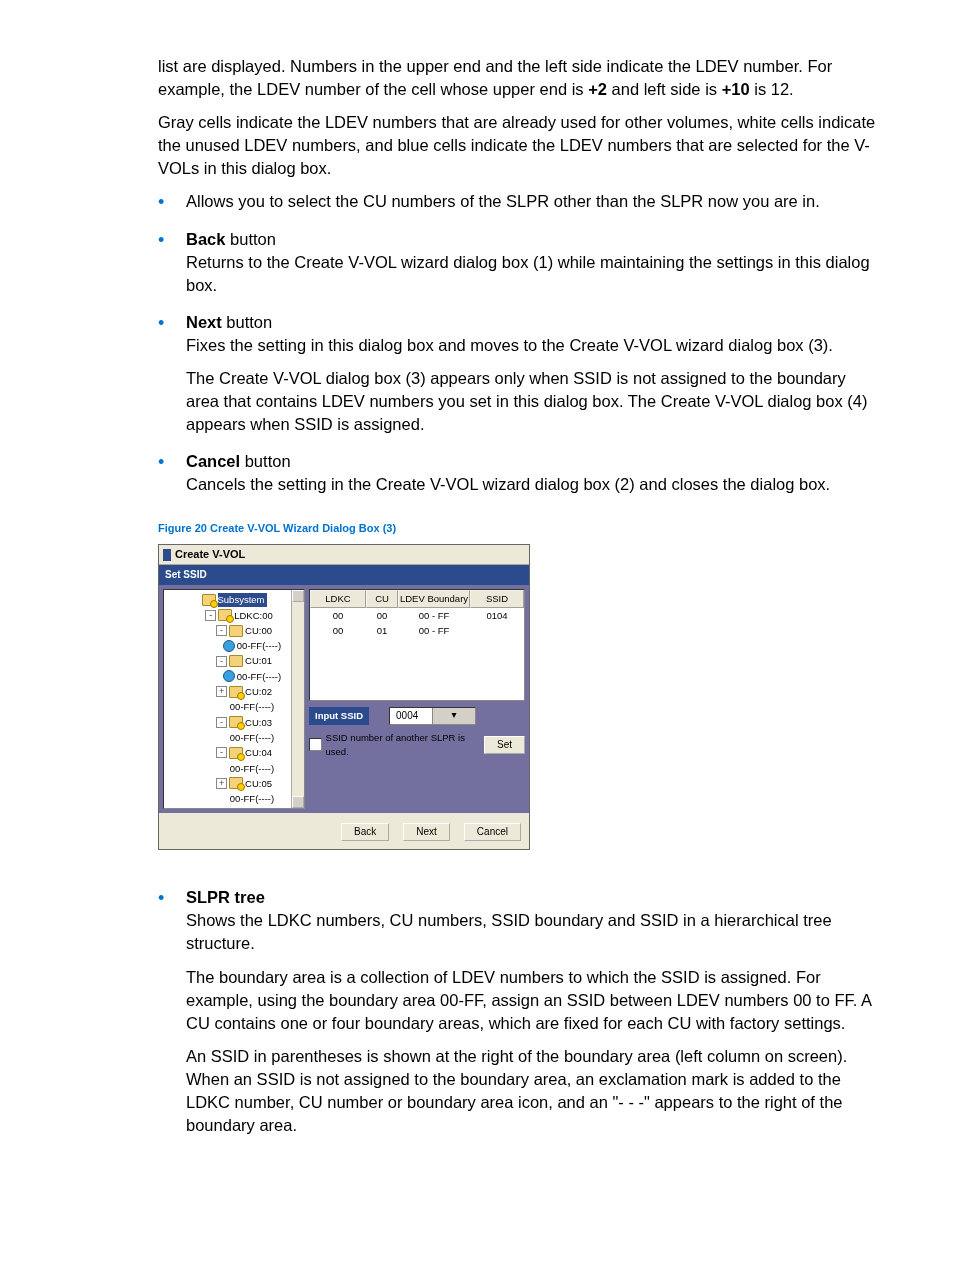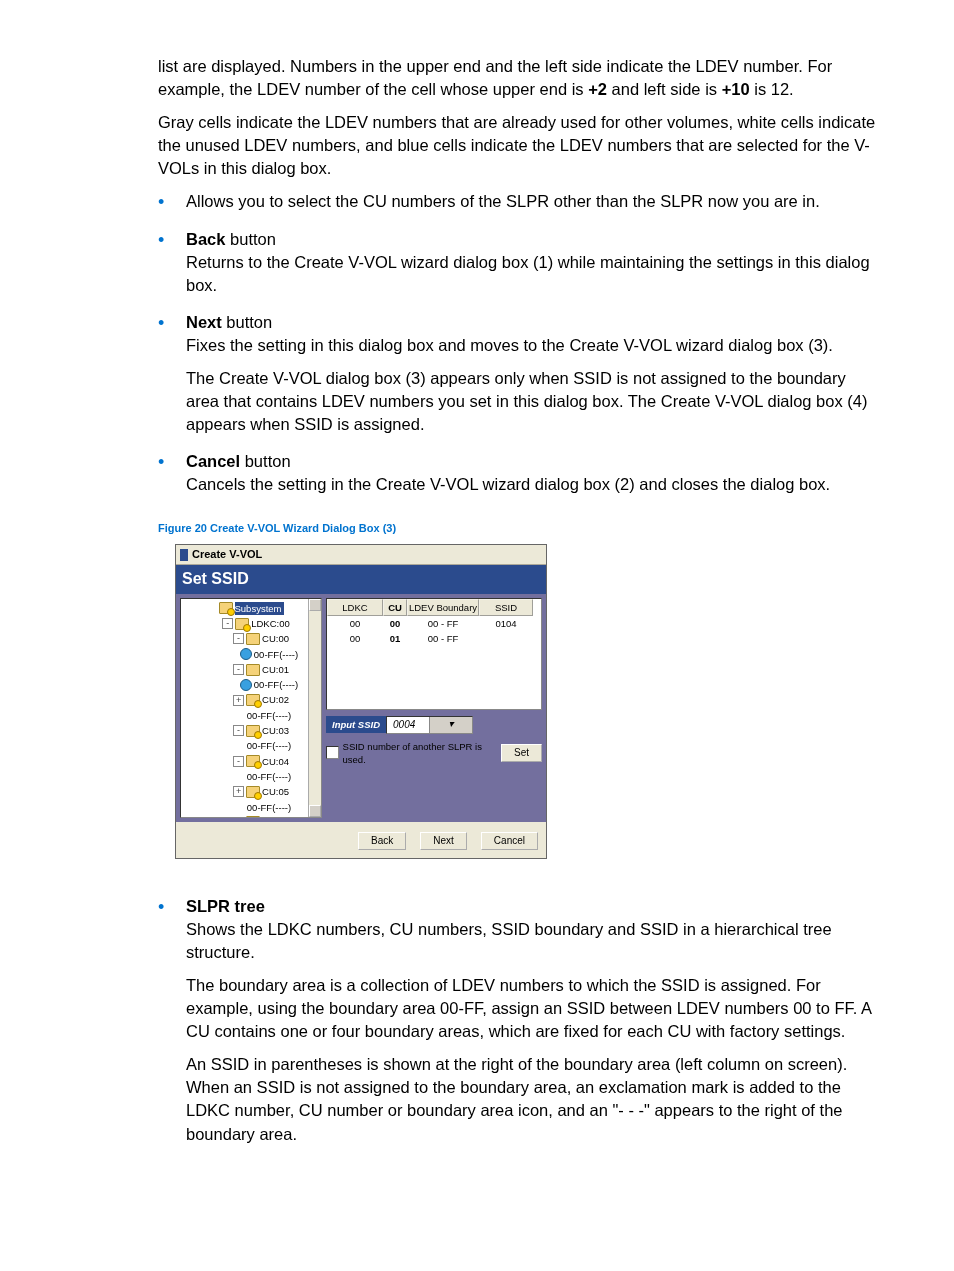--- a/index.html
+++ b/index.html
@@ -32,40 +32,39 @@
   }
 
   
   .dialog {
     width: 370px;
     background: #0ea5e9;
     border: 1px solid #666;
     font-family: Tahoma, Arial, sans-serif;
     font-size: 10px;
     margin-top: 6px;
-    margin-left: 17px;
   }
   .titlebar {
     display: flex;
     align-items: center;
     background: #ece9d8;
     border-bottom: 1px solid #aca899;
     padding: 2px 4px;
     font-weight: bold;
     font-size: 11px;
   }
   .titlebar .corner {
     width: 8px; height: 12px;
     background: #2b4b8d;
     margin-right: 4px;
   }
   .tabbar {
     background: #2b4b8d;
     color: #fff;
-    font-size: 16px;
+    font-size: 10px;
     font-weight: bold;
     padding: 3px 6px;
   }
   .body-area {
     display: flex;
     background: #736f9e;
     padding: 4px;
     gap: 4px;
   }
   .tree-pane {
@@ -118,29 +117,28 @@
     box-sizing:border-box;
     text-align:center;
     padding:1px 0;
   }
   .grid-row > div {
     text-align:center;
     padding:1px 0;
     box-sizing:border-box;
   }
   .c1 { width: 56px; }
-  .c2 { width: 24px; font-weight: bold; }
+  .c2 { width: 32px; }
   .c3 { width: 72px; }
   .c4 { width: 54px; }
 
   .input-row {
-    display:flex; align-items:center;
+    display:flex; 
     margin-top: 6px;
-    gap: 0;
-    font-style: italic;
+    gap: 20px;
   }
   .input-label {
     background:#2b4b8d;
     color:#fff;
     font-weight:bold;
     font-size:9.5px;
     padding: 2px 6px;
   }
   .combo {
     display:flex;

